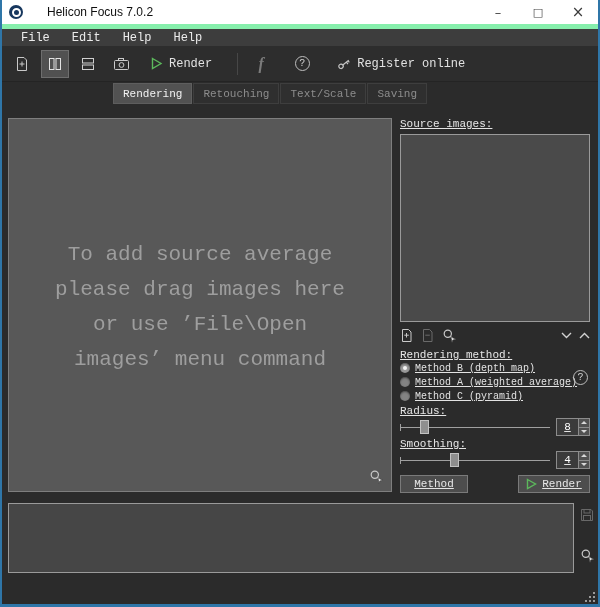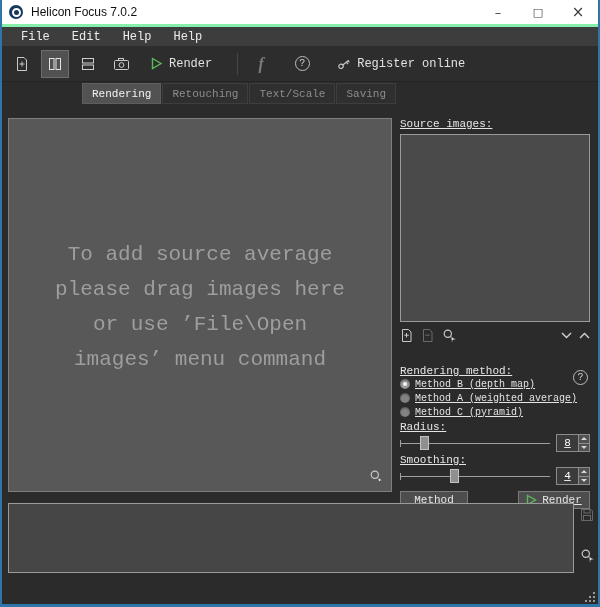--- a/index.html
+++ b/index.html
@@ -9,53 +9,53 @@
     background:#2b2b2b;
     border-left:2px solid var(--frame-blue,#2f76a8);
     border-right:2px solid var(--frame-blue,#2f76a8);
     border-bottom:3px solid var(--frame-blue,#2f76a8);
     font-family:"Liberation Mono","DejaVu Sans Mono",monospace;
   }
   
   .titlebar { position:absolute; top:0; left:0; right:0; height:24px; background:#ffffff; display:flex; align-items:center; }
   .app-icon { width:14px; height:14px; margin-left:7px; border-radius:50%; background:#17375e; position:relative; flex:0 0 auto; }
   .app-icon::after { content:""; position:absolute; inset:2.5px; border-radius:50%; border:2.5px solid #ffffff; background:#17375e; }
-  .title-text { margin-left:8px; font:12px "Liberation Sans",sans-serif; color:#101010; }
+  .title-text { margin-left:24px; font:12px "Liberation Sans",sans-serif; color:#101010; }
   .win-controls { margin-left:auto; display:flex; height:100%; }
   .win-btn { width:40px; height:100%; display:flex; align-items:center; justify-content:center; color:#3c3c3c; font-family:"DejaVu Sans",sans-serif; }
   .win-btn.min { font-size:13px; }
   .win-btn.max { font-size:11px; }
   .win-btn.close { font-size:15px; }
   
-  .menubar { position:absolute; top:24px; left:0; right:0; height:22px; background:#3d3d3d; display:flex; align-items:center; padding-left:8px; border-top:3px solid #86efac; }
+  .menubar { position:absolute; top:24px; left:0; right:0; height:22px; background:#3d3d3d; display:flex; align-items:center; padding-left:8px; border-top:5px solid #86efac; }
   .menu-item { color:#ececec; font-size:12px; padding:0 11px; }
   
   .toolbar { position:absolute; top:46px; left:0; right:0; height:36px; background:#2d2d2d; display:flex; align-items:center; padding-left:6px; border-bottom:1px solid #242424; }
   .tb-btn { height:28px; min-width:28px; display:flex; align-items:center; justify-content:center; margin-right:5px; border:1px solid transparent; color:#cccccc; }
   .tb-btn.active { background:#515151; border-color:#6e6e6e; }
   .tb-render { padding:0 10px; gap:6px; font-size:12px; color:#e2e2e2; }
   .tb-sep { width:1px; height:22px; background:#474747; margin:0 9px; }
   .fb-glyph { font:italic bold 16px "Liberation Serif",serif; color:#7b7b7b; }
   .help-circle { width:15px; height:15px; border:1px solid #bdbdbd; border-radius:50%; display:flex; align-items:center; justify-content:center; font-size:10px; color:#d5d5d5; }
   .tb-register { padding:0 8px; gap:5px; font-size:12px; color:#e2e2e2; }
   
-  .tabstrip { position:absolute; top:83px; left:0; right:0; height:22px; padding-left:80px; }
+  .tabstrip { position:absolute; top:83px; left:0; right:0; height:22px; padding-left:111px; }
   .tab { display:inline-block; height:21px; line-height:20px; padding:0 9px; font-size:11px; color:#8d8d8d; background:#2f2f2f; border:1px solid #3e3e3e; margin-right:1px; }
   .tab.active { background:#525252; color:#f2f2f2; border-color:#5e5e5e; }
   
   .preview { position:absolute; left:6px; top:118px; width:384px; height:374px; background:#585858; border:1px solid #7e7e7e; }
   .hint { position:absolute; top:118px; left:0; right:0; text-align:center; font-size:21px; color:#9e9e9e; line-height:35px; }
   .preview-zoom { position:absolute; right:7px; bottom:7px; }
   
   .rightpanel { position:absolute; left:398px; top:118px; width:190px; height:374px; color:#e4e4e4;text-decoration:underline; }
   .panel-label { font-size:11px; color:#e6e6e6; height:12px; line-height:12px; }
   .listbox { margin-top:4px; width:190px; height:188px; background:#4a4a4a; border:1px solid #9a9a9a; }
   .list-icons { display:flex; align-items:center; margin-top:5px; height:16px; gap:7px; }
   .list-icons .spacer { flex:1; }
-  .rm-label { margin-top:22px; }
+  .rm-label { margin-top:6px; }
   .radio-row { display:flex; align-items:center; height:14px; font-size:10px; color:#e2e2e2; }
   .radio { width:10px; height:10px; border-radius:50%; background:#838383; box-shadow:inset 0 1px 2px rgba(0,0,0,.45); margin-right:5px; flex:0 0 auto; }
   .radio.checked { background:#9a9a9a; position:relative; }
   .radio.checked::after { content:""; position:absolute; left:3px; top:3px; width:4px; height:4px; border-radius:50%; background:#f2f2f2; }
   .rp-help { position:absolute; right:2px; top:252px; }
   .param-label { margin-top:2px; }
   .slider-row { display:flex; align-items:center; height:18px; margin-top:1px; }
   .track { position:relative; flex:1; height:18px; margin-right:6px; }
   .track::before { content:""; position:absolute; left:0; right:0; top:9px; height:1px; background:#a0a0a0; }
   .track::after { content:""; position:absolute; left:0; top:6px; width:1px; height:7px; background:#a0a0a0; }

